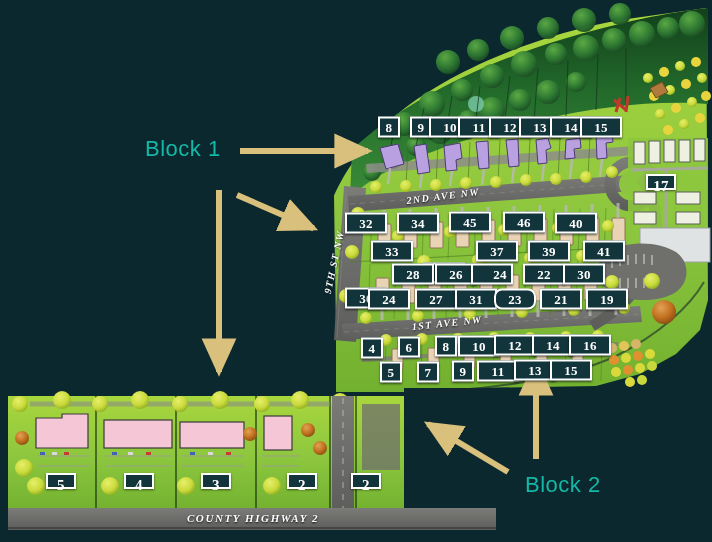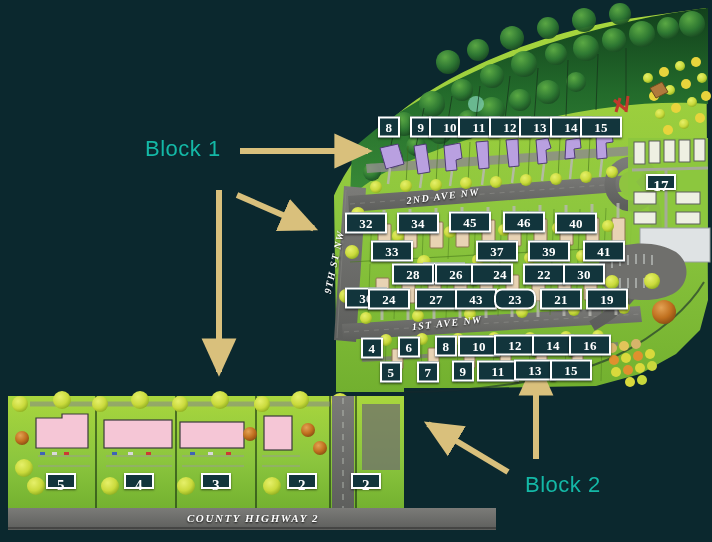--- a/index.html
+++ b/index.html
@@ -569,21 +569,21 @@
       <div class="lot w2" style="left: 549px; top: 251px; transform: translate(-50%, -50%);">39</div>
       <div class="lot w2" style="left: 604px; top: 251px; transform: translate(-50%, -50%);">41</div>
       <div class="lot w2" style="left: 366px; top: 274px; transform: translate(-50%, -50%); margin-top: 24px;">30</div>
       <div class="lot w2" style="left: 413px; top: 274px; transform: translate(-50%, -50%);">28</div>
       <div class="lot w2" style="left: 456px; top: 274px; transform: translate(-50%, -50%);">26</div>
       <div class="lot w2" style="left: 492px; top: 274px; transform: translate(-50%, -50%); padding-left: 16px;">24</div>
       <div class="lot w2" style="left: 536px; top: 274px; transform: translate(-50%, -50%); margin-left: 8px;">22</div>
       <div class="lot w2" style="left: 584px; top: 274px; transform: translate(-50%, -50%);">30</div>
       <div class="lot w2" style="left: 389px; top: 299px; transform: translate(-50%, -50%);">24</div>
       <div class="lot w2" style="left: 436px; top: 299px; transform: translate(-50%, -50%);">27</div>
-      <div class="lot w2" style="left: 476px; top: 299px; transform: translate(-50%, -50%);">43</div>
+      <div class="lot w2" style="left: 476px; top: 299px; transform: translate(-50%, -50%);">31</div>
       <div class="lot w2" style="left: 515px; top: 299px; transform: translate(-50%, -50%); border-radius: 8px;">23</div>
       <div class="lot w2" style="left: 561px; top: 299px; transform: translate(-50%, -50%);">21</div>
       <div class="lot w2" style="left: 607px; top: 299px; transform: translate(-50%, -50%);">19</div>
       <div class="lot w1" style="left: 372px; top: 348px; transform: translate(-50%, -50%);">4</div>
       <div class="lot w1" style="left: 409px; top: 347px; transform: translate(-50%, -50%);">6</div>
       <div class="lot w1" style="left: 446px; top: 346px; transform: translate(-50%, -50%);">8</div>
       <div class="lot w2" style="left: 479px; top: 346px; transform: translate(-50%, -50%);">10</div>
       <div class="lot w2" style="left: 515px; top: 345px; transform: translate(-50%, -50%);">12</div>
       <div class="lot w2" style="left: 553px; top: 345px; transform: translate(-50%, -50%);">14</div>
       <div class="lot w2" style="left: 590px; top: 345px; transform: translate(-50%, -50%);">16</div>

